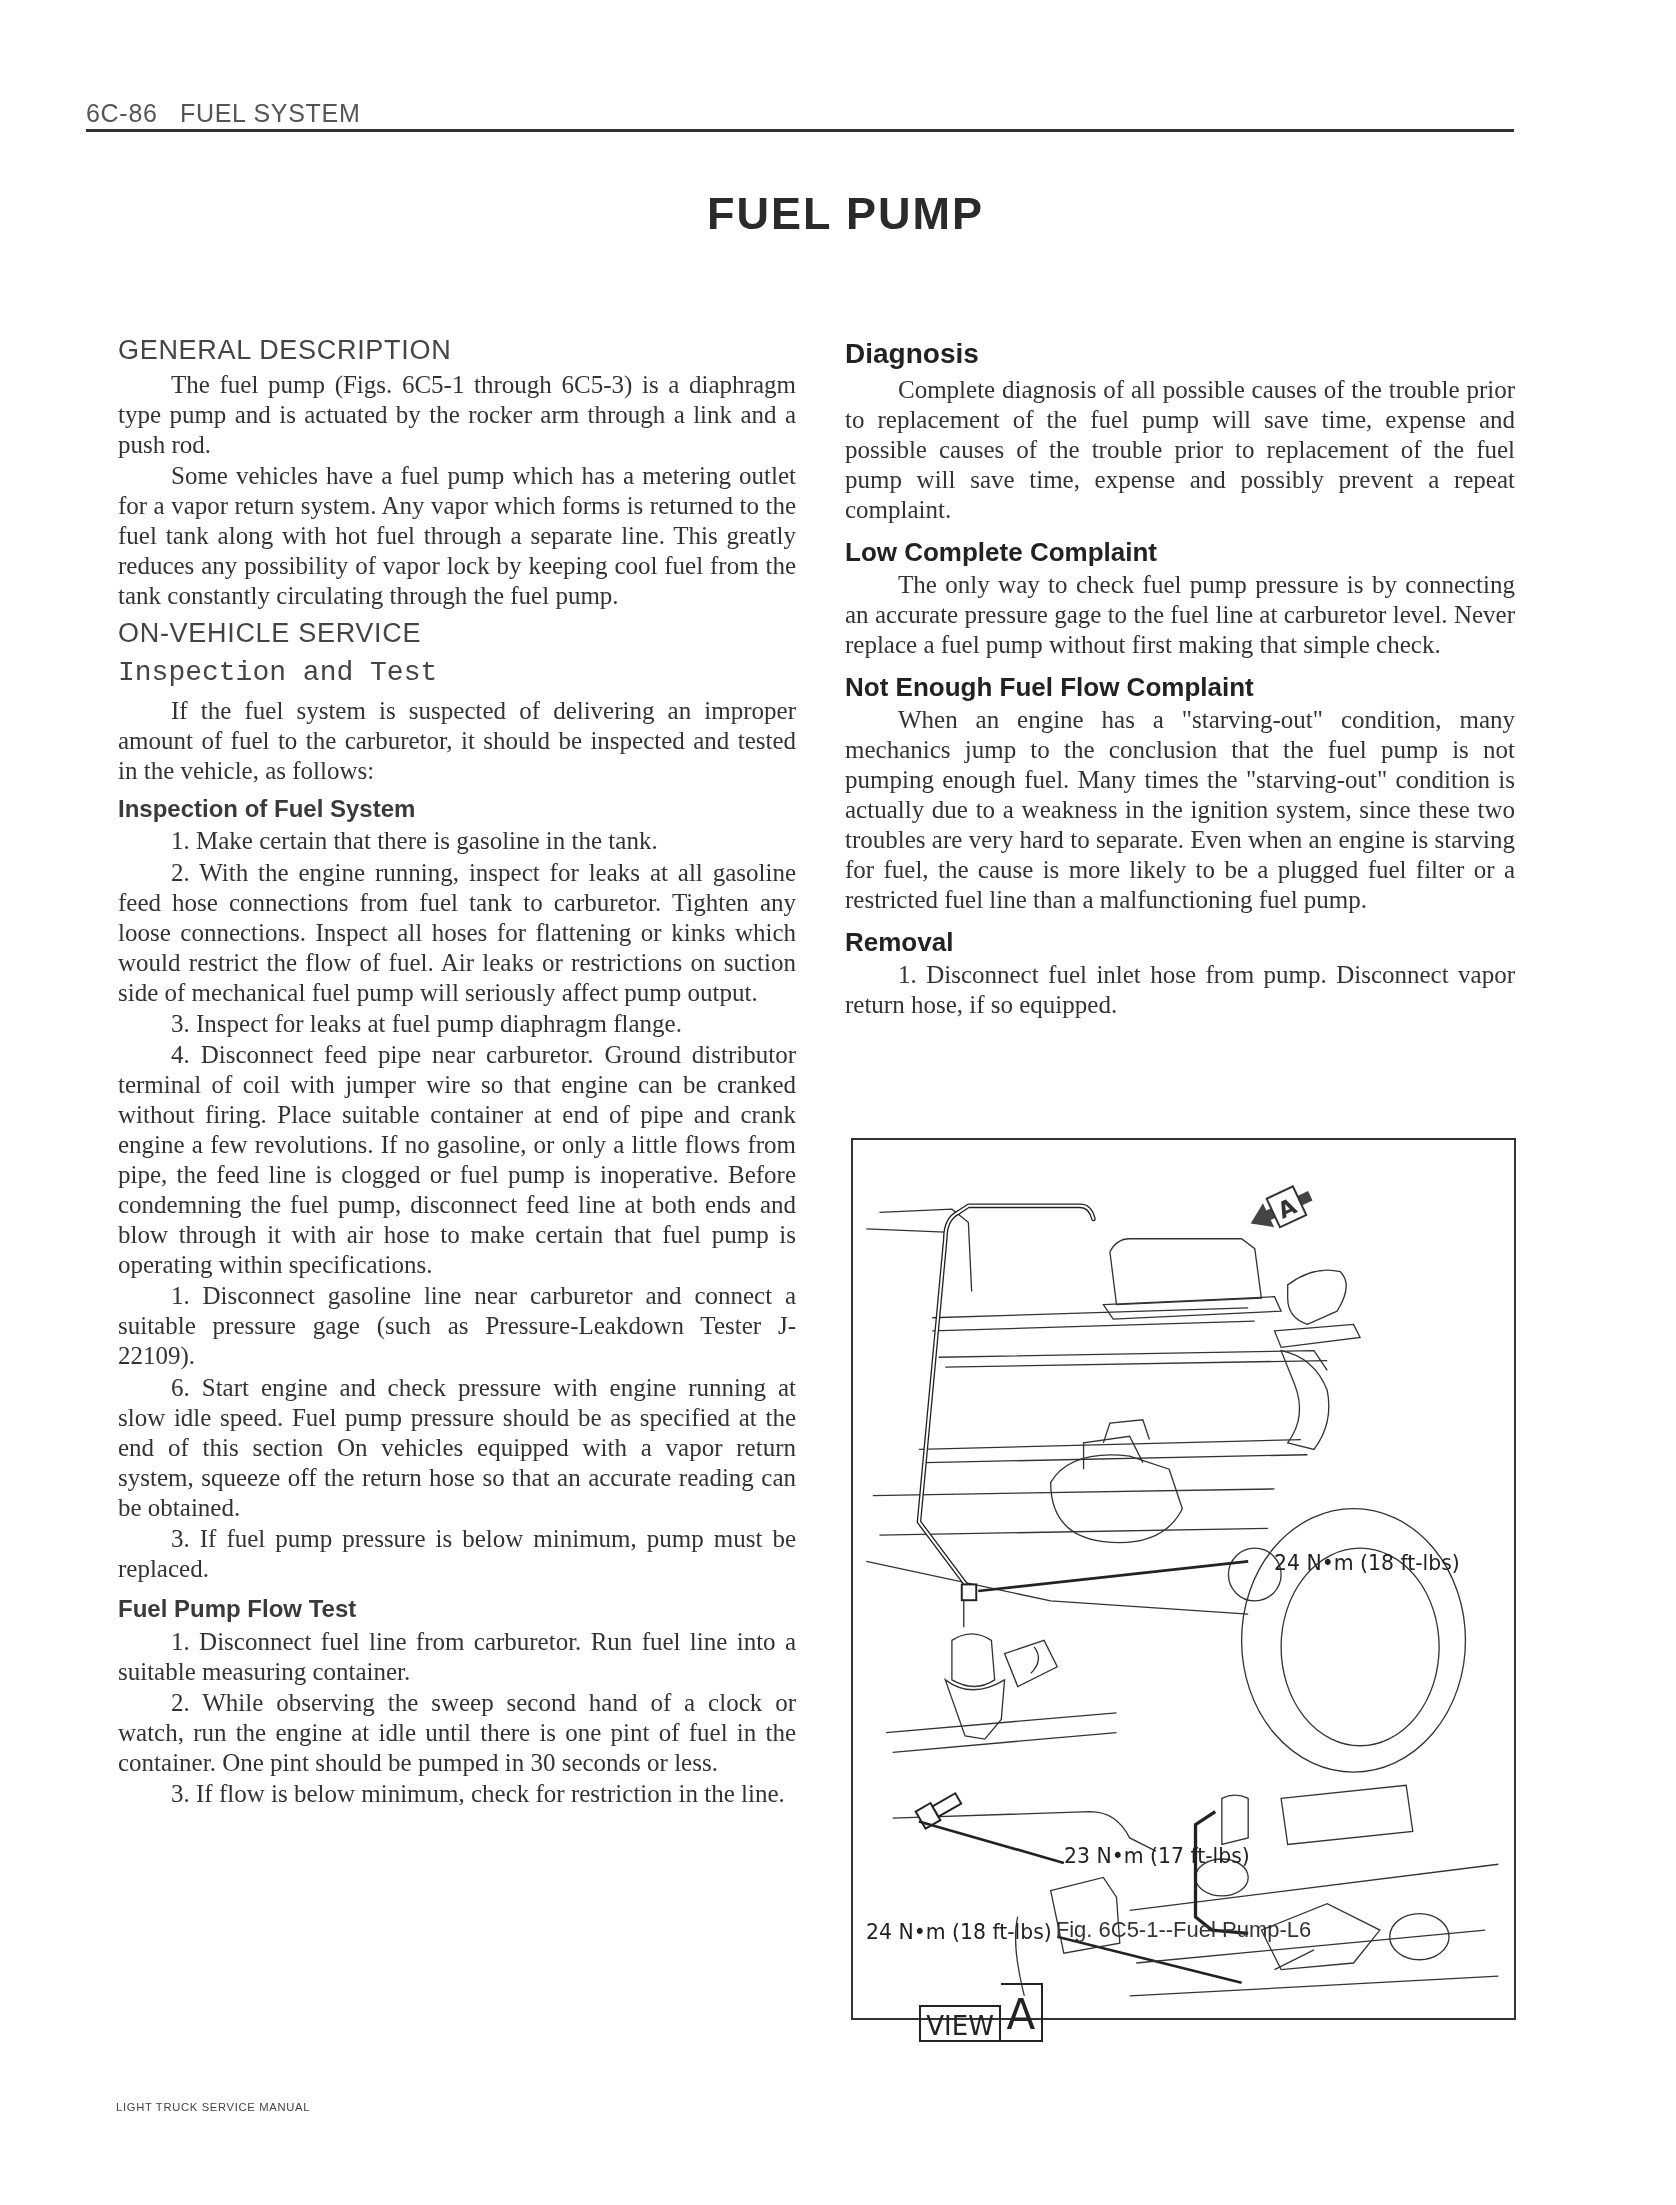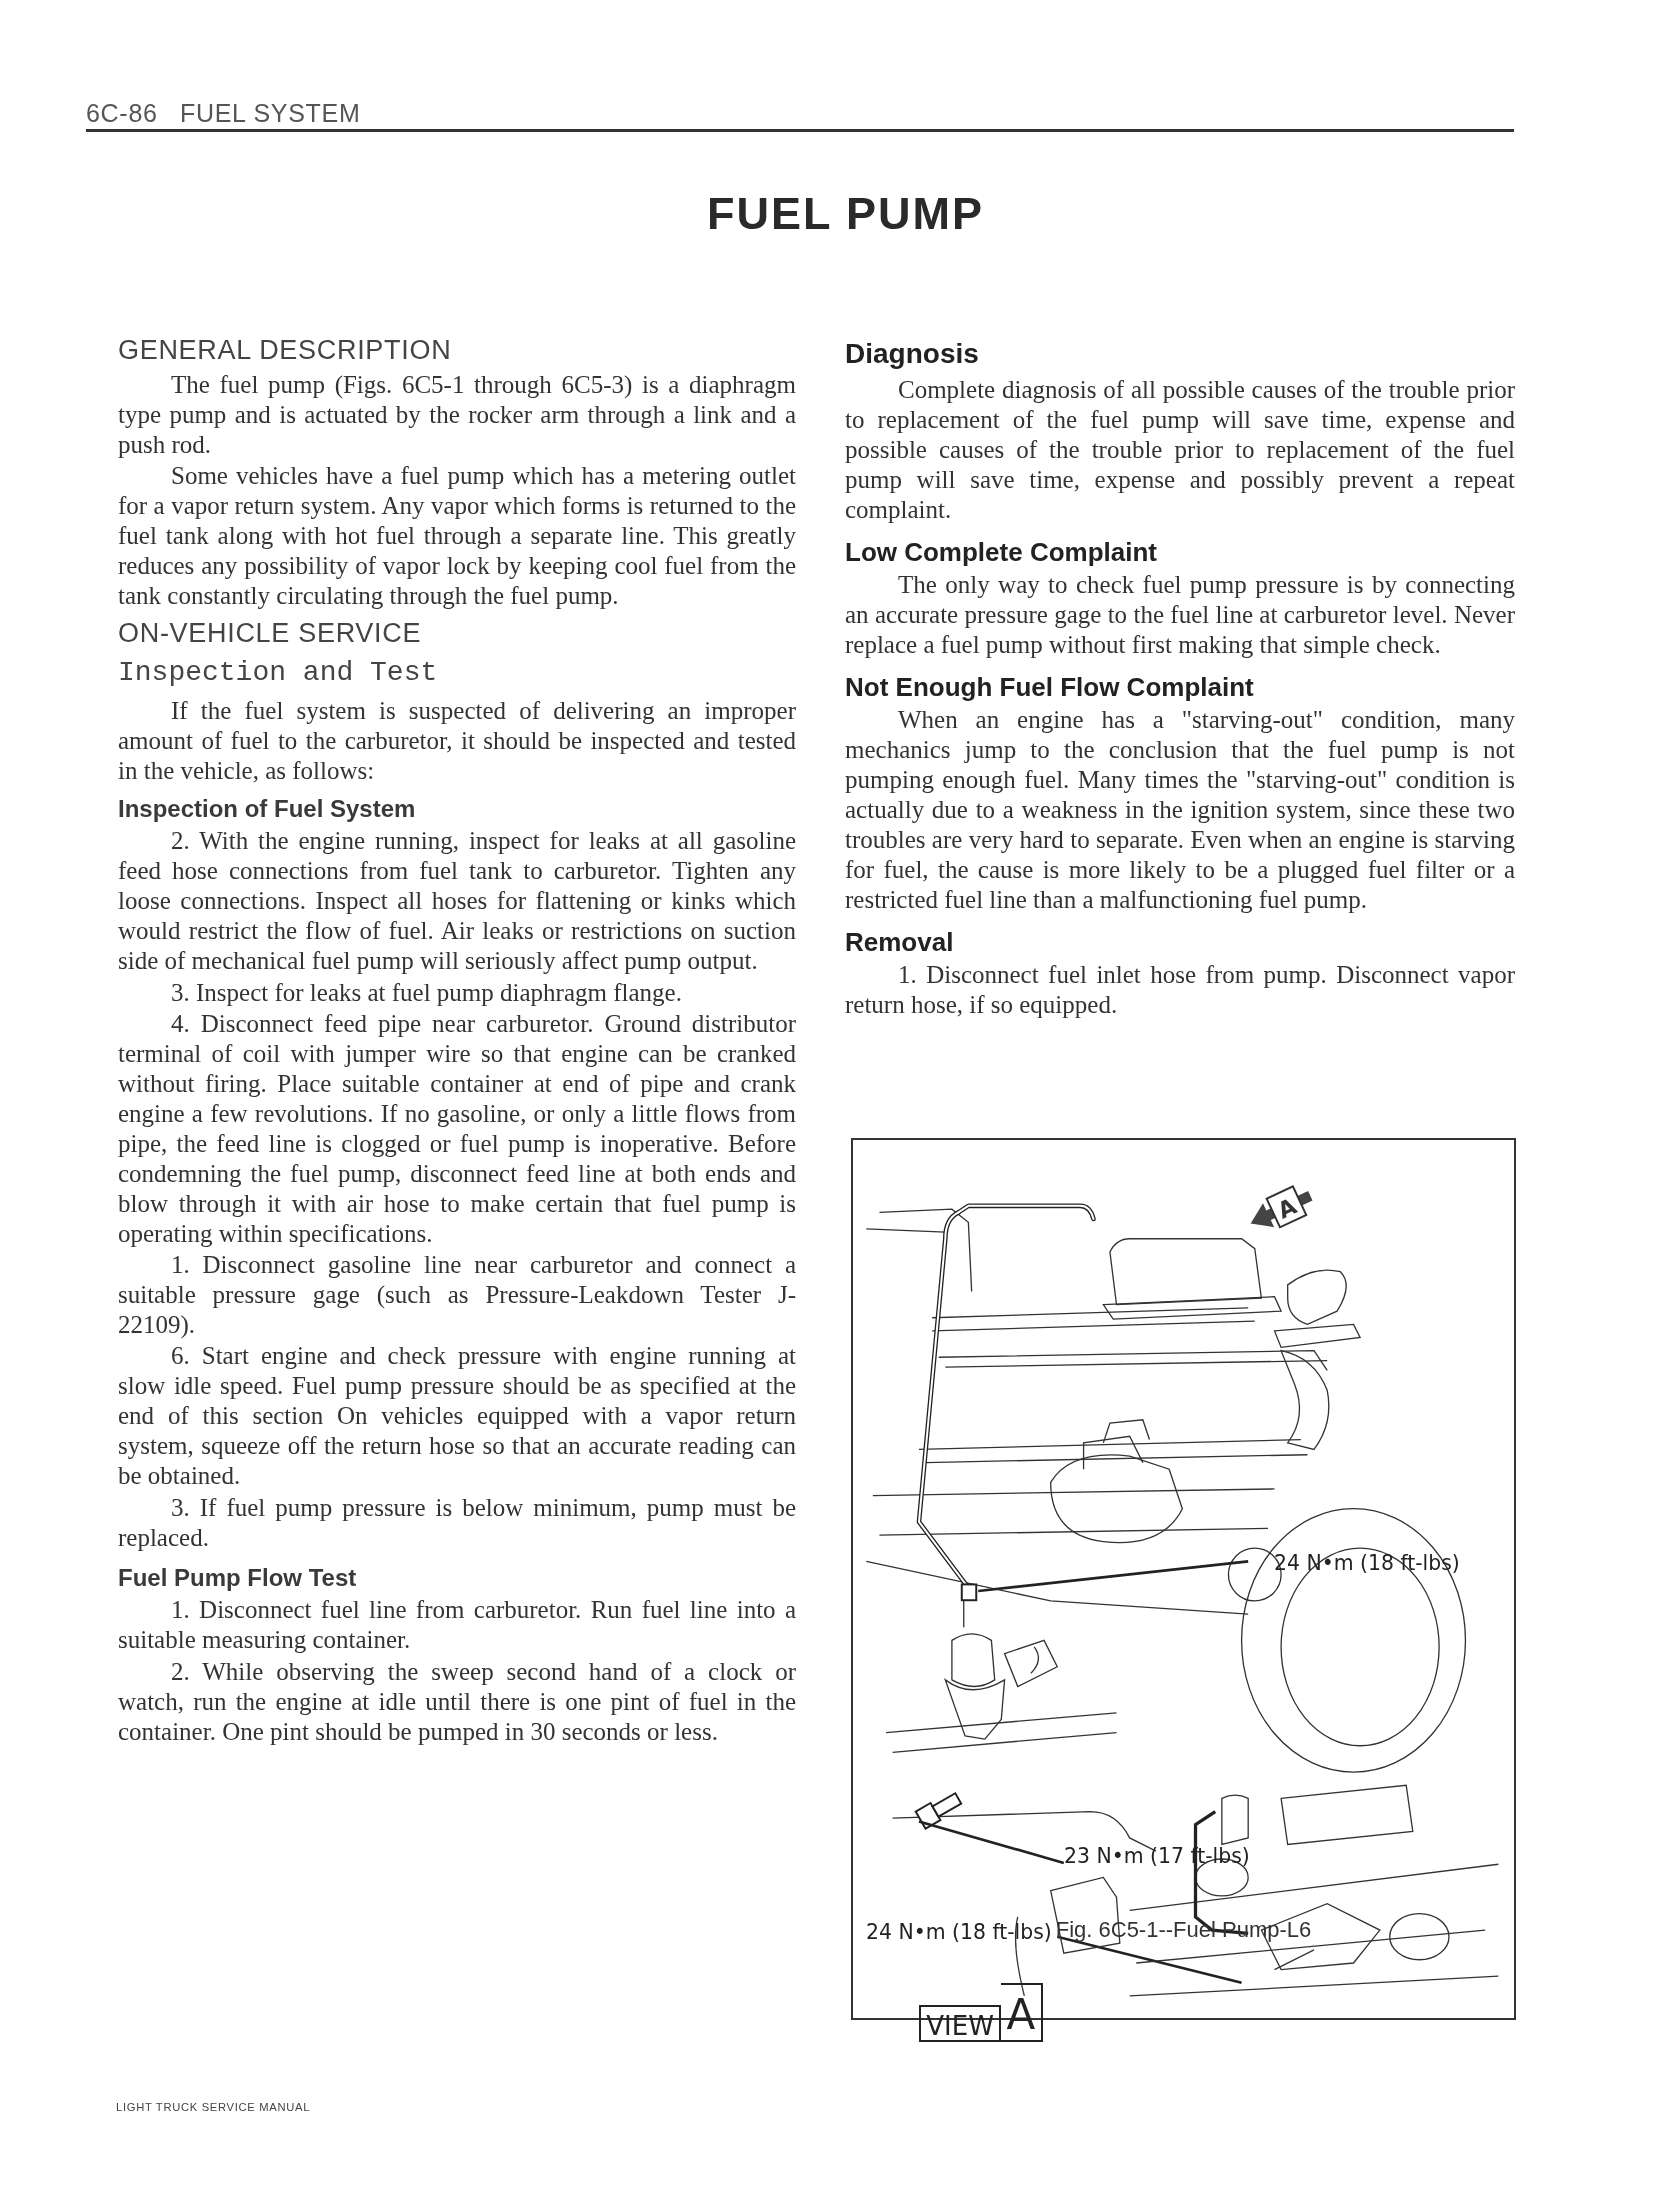--- a/index.html
+++ b/index.html
@@ -40,31 +40,33 @@
   <div class="h1">GENERAL DESCRIPTION</div>
   <p>The fuel pump (Figs. 6C5-1 through 6C5-3) is a diaphragm type pump and is actuated by the rocker arm through a link and a push rod.</p>
   <p>Some vehicles have a fuel pump which has a metering outlet for a vapor return system. Any vapor which forms is returned to the fuel tank along with hot fuel through a separate line. This greatly reduces any possibility of vapor lock by keeping cool fuel from the tank constantly circulating through the fuel pump.</p>
 
   <div class="h1" style="margin-top:6.6px">ON-VEHICLE SERVICE</div>
 
   <div class="h2">Inspection and Test</div>
   <p>If the fuel system is suspected of delivering an improper amount of fuel to the carburetor, it should be inspected and tested in the vehicle, as follows:</p>
 
   <div class="h3">Inspection of Fuel System</div>
+  <p>1. Make certain that there is gasoline in the tank.</p>
   <p>2. With the engine running, inspect for leaks at all gasoline feed hose connections from fuel tank to carburetor. Tighten any loose connections. Inspect all hoses for flattening or kinks which would restrict the flow of fuel. Air leaks or restrictions on suction side of mechanical fuel pump will seriously affect pump output.</p>
   <p>3. Inspect for leaks at fuel pump diaphragm flange.</p>
   <p>4. Disconnect feed pipe near carburetor. Ground distributor terminal of coil with jumper wire so that engine can be cranked without firing. Place suitable container at end of pipe and crank engine a few revolutions. If no gasoline, or only a little flows from pipe, the feed line is clogged or fuel pump is inoperative. Before condemning the fuel pump, disconnect feed line at both ends and blow through it with air hose to make certain that fuel pump is operating within specifications.</p>
 
   <p>1. Disconnect gasoline line near carburetor and connect a suitable pressure gage (such as Pressure-Leakdown Tester J-22109).</p>
   <p>6. Start engine and check pressure with engine running at slow idle speed. Fuel pump pressure should be as specified at the end of this section On vehicles equipped with a vapor return system, squeeze off the return hose so that an accurate reading can be obtained.</p>
   <p>3. If fuel pump pressure is below minimum, pump must be replaced.</p>
 
   <div class="h3" style="margin-top:9.2px">Fuel Pump Flow Test</div>
   <p>1. Disconnect fuel line from carburetor. Run fuel line into a suitable measuring container.</p>
   <p>2. While observing the sweep second hand of a clock or watch, run the engine at idle until there is one pint of fuel in the container. One pint should be pumped in 30 seconds or less.</p>
+  <p>3. If flow is below minimum, check for restriction in the line.</p>
 </div>
 
 <div class="col col-right">
   <div class="h2r">Diagnosis</div>
   <p>Complete diagnosis of all possible causes of the trouble prior to replacement of the fuel pump will save time, expense and possible causes of the trouble prior to replacement of the fuel pump will save time, expense and possibly prevent a repeat complaint.</p>
 
   <div class="h3r">Low Complete Complaint</div>
   <p>The only way to check fuel pump pressure is by connecting an accurate pressure gage to the fuel line at carburetor level. Never replace a fuel pump without first making that simple check.</p>
 
   <div class="h3r">Not Enough Fuel Flow Complaint</div>

